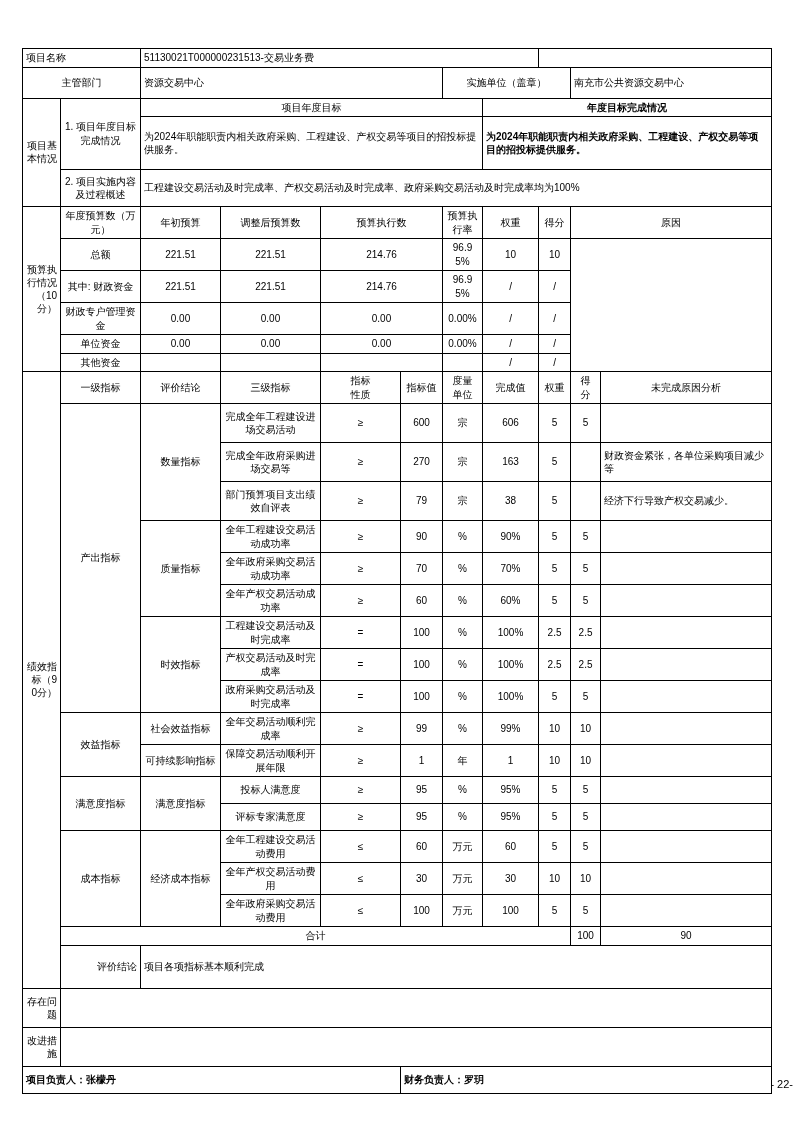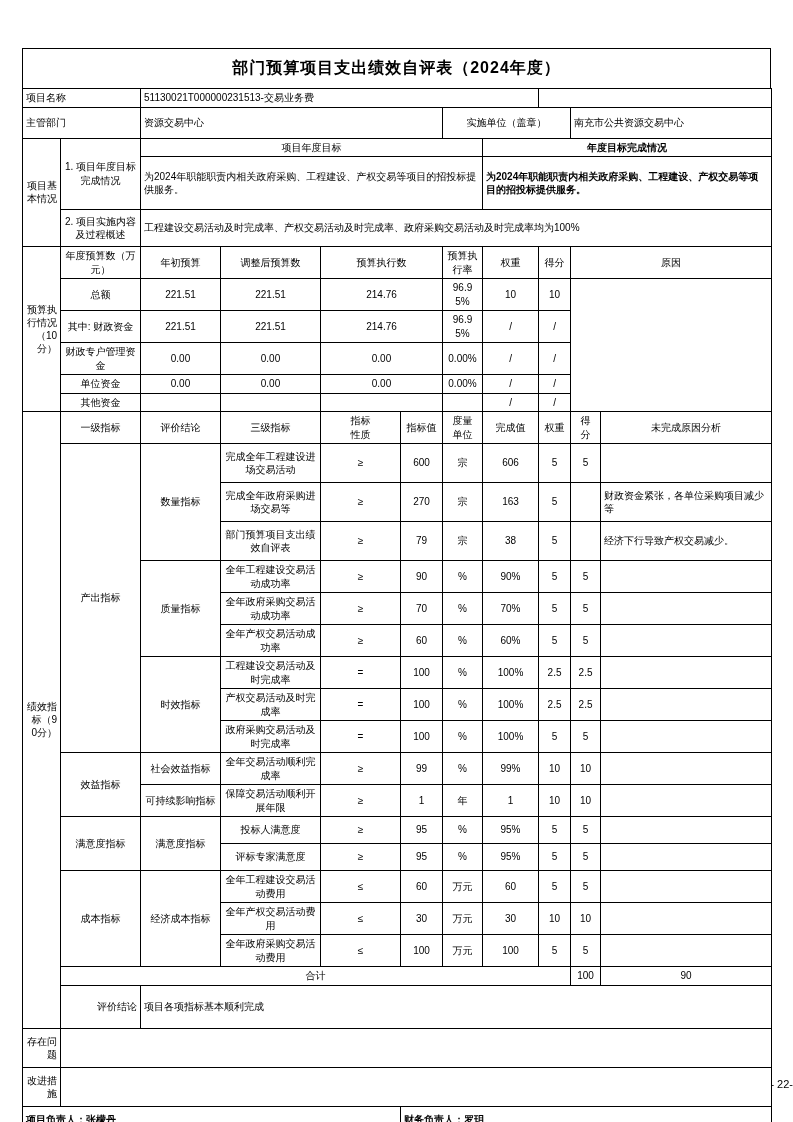--- a/index.html
+++ b/index.html
@@ -58,29 +58,28 @@
   }
   .small { font-size: 9px; margin-left: 10px; }
   .pad-l { padding-left: 6px; }
   .footer-num {
     position: absolute;
     width: 793px;
     text-align: right;
     top: 1078px;
     font-size: 11px;
   }
-  .tall { height: 26px; }
+  .tall { height: 26px; text-align: center; }
 </style>
 </head>
 <body>
 
 <div class="page">
   <div class="sheet">
 
-    <div class="title">部门预算项目支出绩效自评表（2024年度）</div>
 
     <table class="main">
       <colgroup>
         <col style="width:38px">
         <col style="width:80px">
         <col style="width:80px">
         <col style="width:100px">
         <col style="width:80px">
         <col style="width:42px">
         <col style="width:40px">

